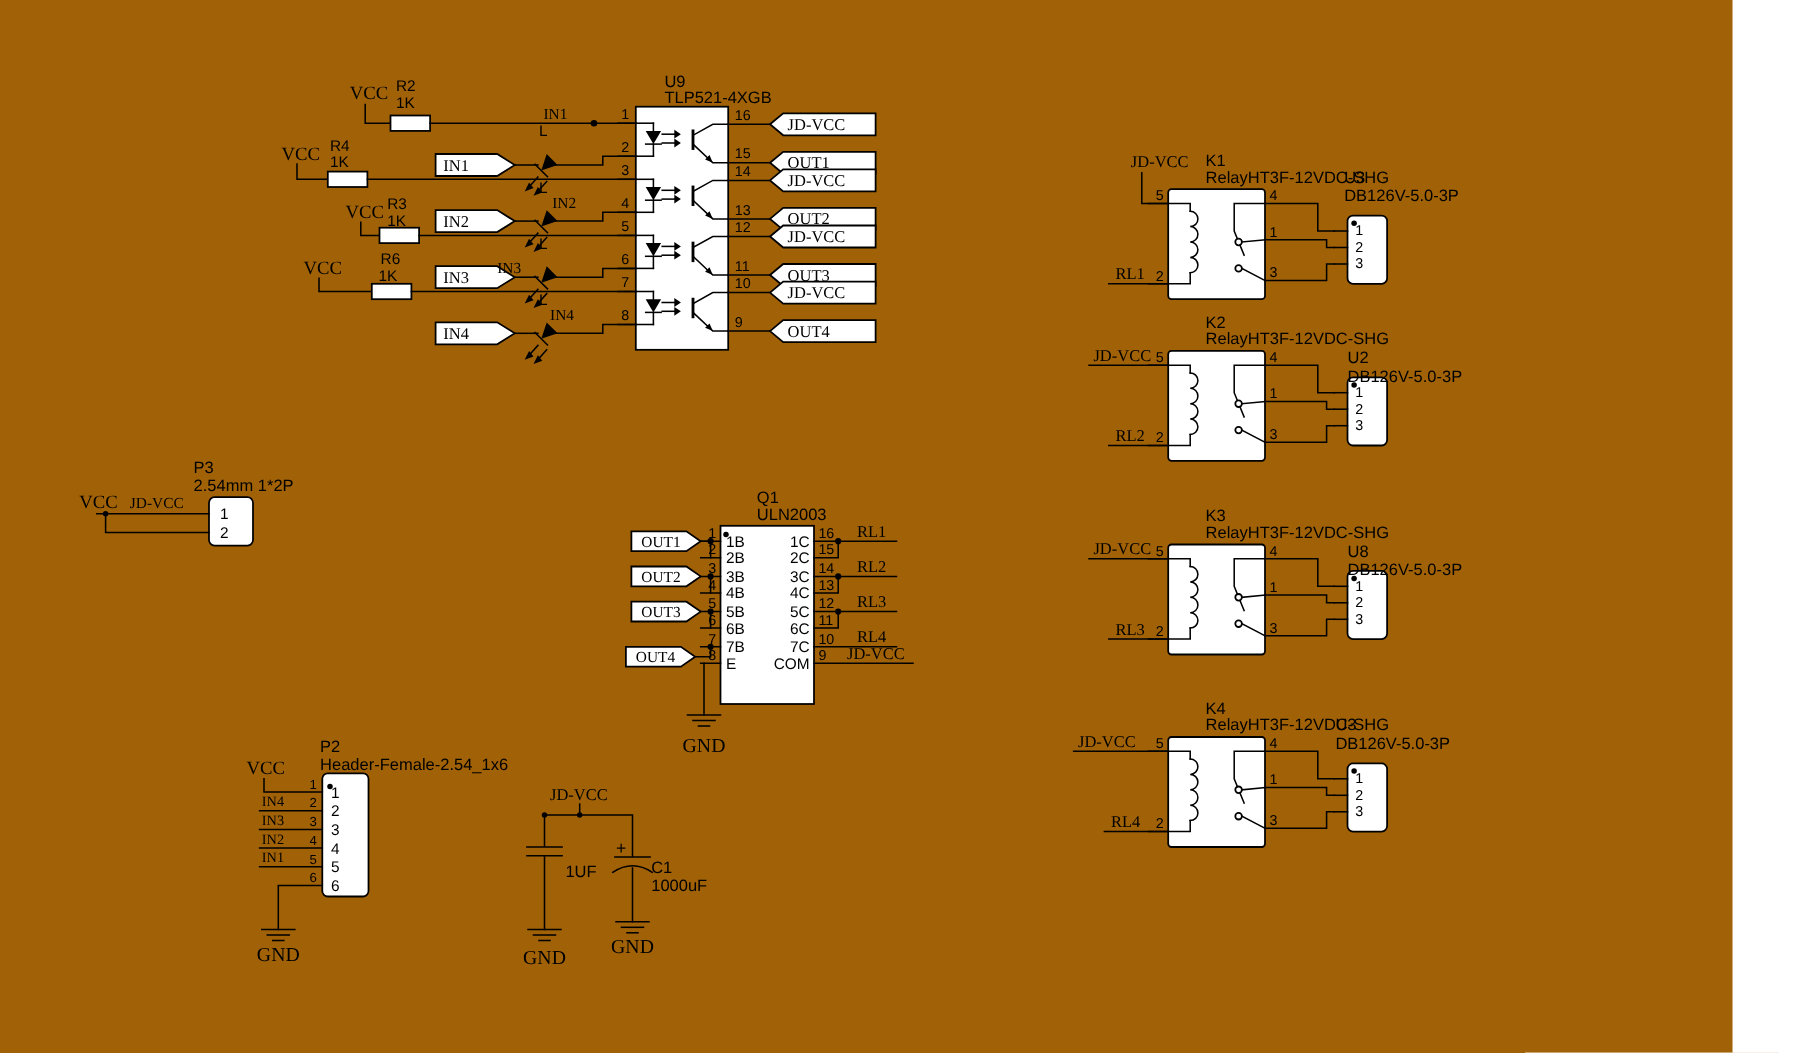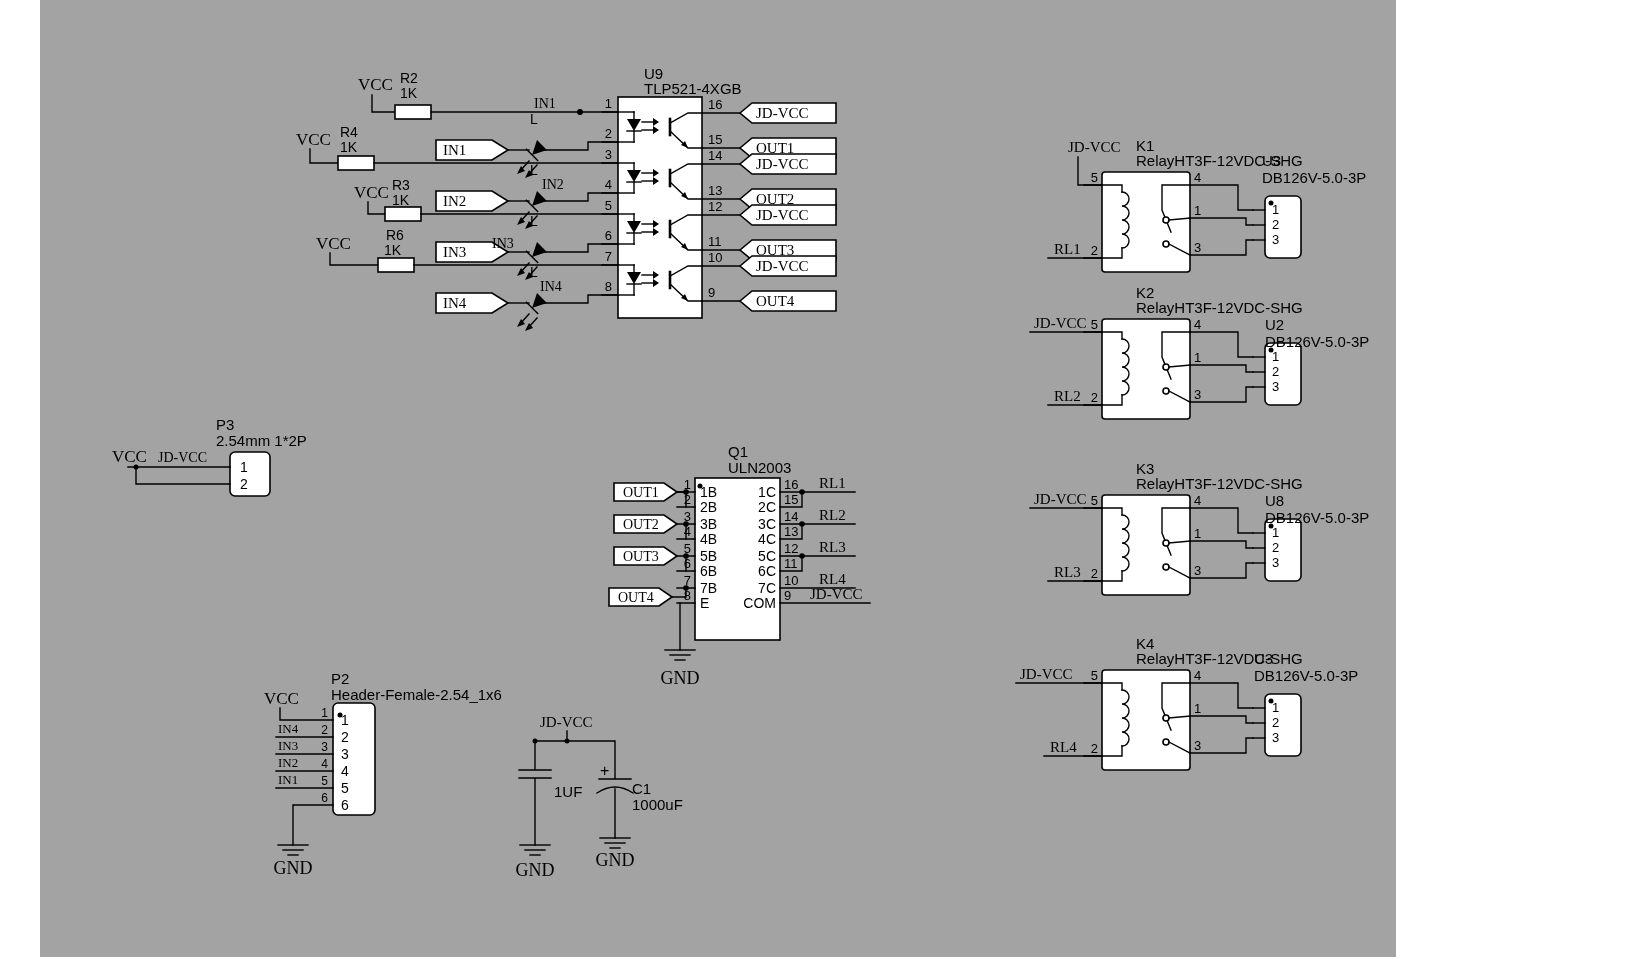--- a/index.html
+++ b/index.html
@@ -1,16 +1,16 @@
 <!DOCTYPE html>
 <html><head>
 <meta charset="utf-8">
 <style>
   html,body{margin:0;padding:0;background:#ffffff;}
-  .stage{position:relative;width:1356px;height:957px;background:#a3a3a3;overflow:hidden;margin-left:40px;}
+  .stage{position:relative;width:1575px;height:957px;background:#a16207;overflow:hidden;}
   svg{display:block;}
   .w{stroke:#000;stroke-width:1.4;fill:none;stroke-linecap:square;}
   .box{fill:#ffffff;stroke:#000;stroke-width:1.6;}
   .blk{fill:#000;stroke:none;}
   .dot{fill:#000;stroke:none;}
   .serif{font-family:"Liberation Serif","DejaVu Serif",serif;fill:#000;}
   .sans{font-family:"Liberation Sans","DejaVu Sans",sans-serif;fill:#000;}
 </style>
 </head>
 <body>

